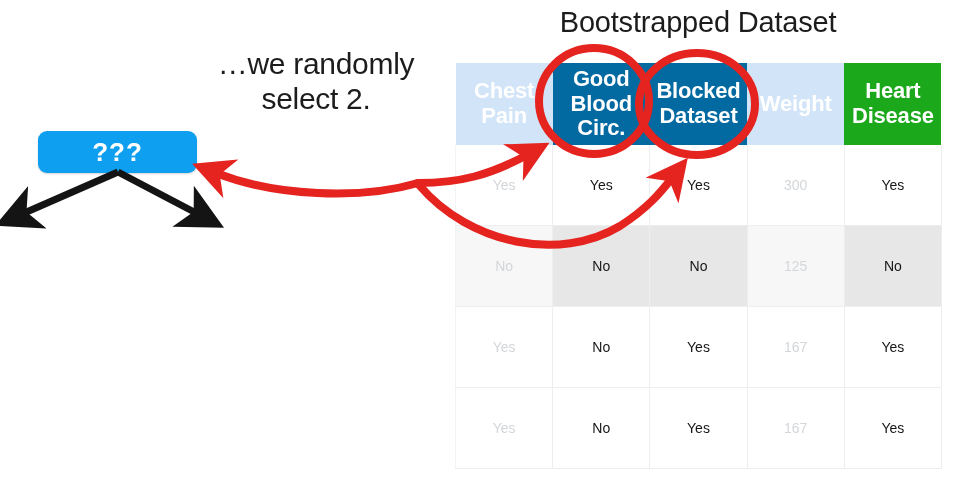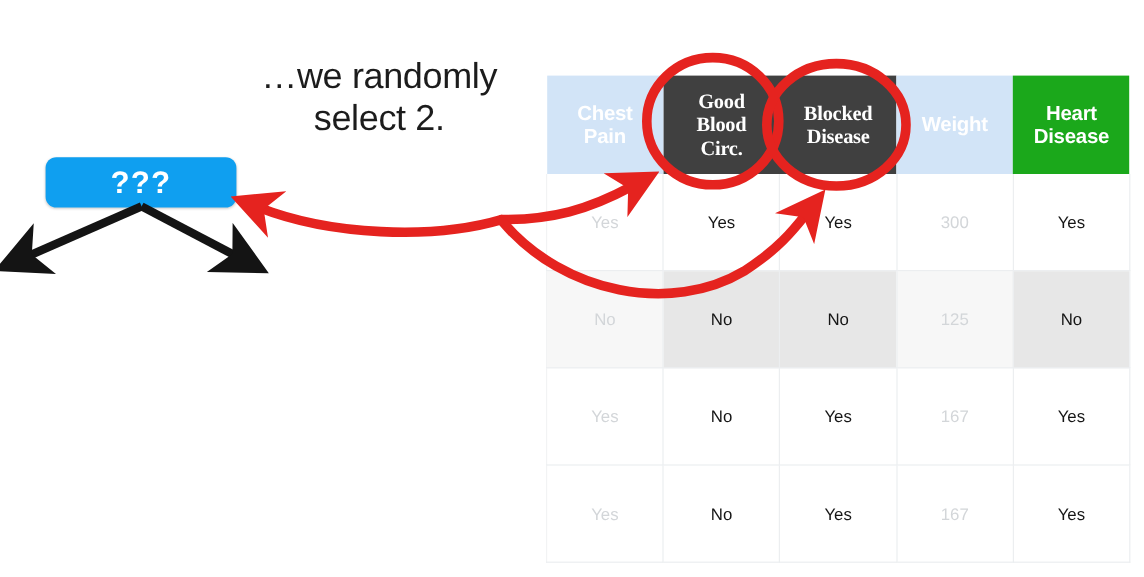--- a/index.html
+++ b/index.html
@@ -87,28 +87,28 @@
   }
   #dataset-table th, #dataset-table td {
     width: 97.2px;
     text-align: center;
     vertical-align: middle;
     padding: 0;
     font-weight: normal;
   }
   #dataset-table thead th {
     height: 82px;
-    font-size: 17px;
+    font-size: 22px;
     font-weight: bold;
     line-height: 1.12;
     color: #ffffff;
     letter-spacing: -0.2px;
   }
   th.hdr-faded  { background: #d2e4f7; }
-  th.hdr-blue   { background: #404040; font-family: Liberation Serif, serif; }
+  th.hdr-blue   { background: #0369a1; }
   th.hdr-green  { background: #1ba81b; margin-top: 13px; }
 
   #dataset-table tbody td {
     height: 80px;
     font-size: 14px;
     border-right: 1px solid #eceef0;
     border-bottom: 1px solid #eceef0;
   }
   #dataset-table tbody tr td:first-child { border-left: 1px solid #f2f3f4; }
   #dataset-table tbody tr:first-child td { border-top: none; }
@@ -140,31 +140,32 @@
       </marker>
     </defs>
     <g>
       <line x1="118" y1="172" x2="22" y2="214" stroke="#141414" stroke-width="7" stroke-linecap="butt" marker-end="url(#blk-head)"></line>
     </g>
     <g>
       <line x1="118" y1="172" x2="198" y2="214" stroke="#141414" stroke-width="7" stroke-linecap="butt" marker-end="url(#blk-head)"></line>
     </g>
   </svg>
 
+  <div id="dataset-title">Bootstrapped Dataset</div>
 
   <table id="dataset-table">
     <thead>
       <tr>
         <th class="hdr-faded" style="white-space: pre-line;">Chest
 Pain</th>
         <th class="hdr-blue" style="white-space: pre-line;">Good
 Blood
 Circ.</th>
         <th class="hdr-blue" style="white-space: pre-line;">Blocked
-Disease</th>
+Dataset</th>
         <th class="hdr-faded" style="white-space: pre-line; margin-left: 20px;">Weight</th>
         <th class="hdr-green" style="white-space: pre-line;">Heart
 Disease</th>
       </tr>
     </thead>
     <tbody>
       <tr class="row-plain">
         <td class="cell-faded">Yes</td>
         <td class="cell-bold">Yes</td>
         <td class="cell-bold">Yes</td>

